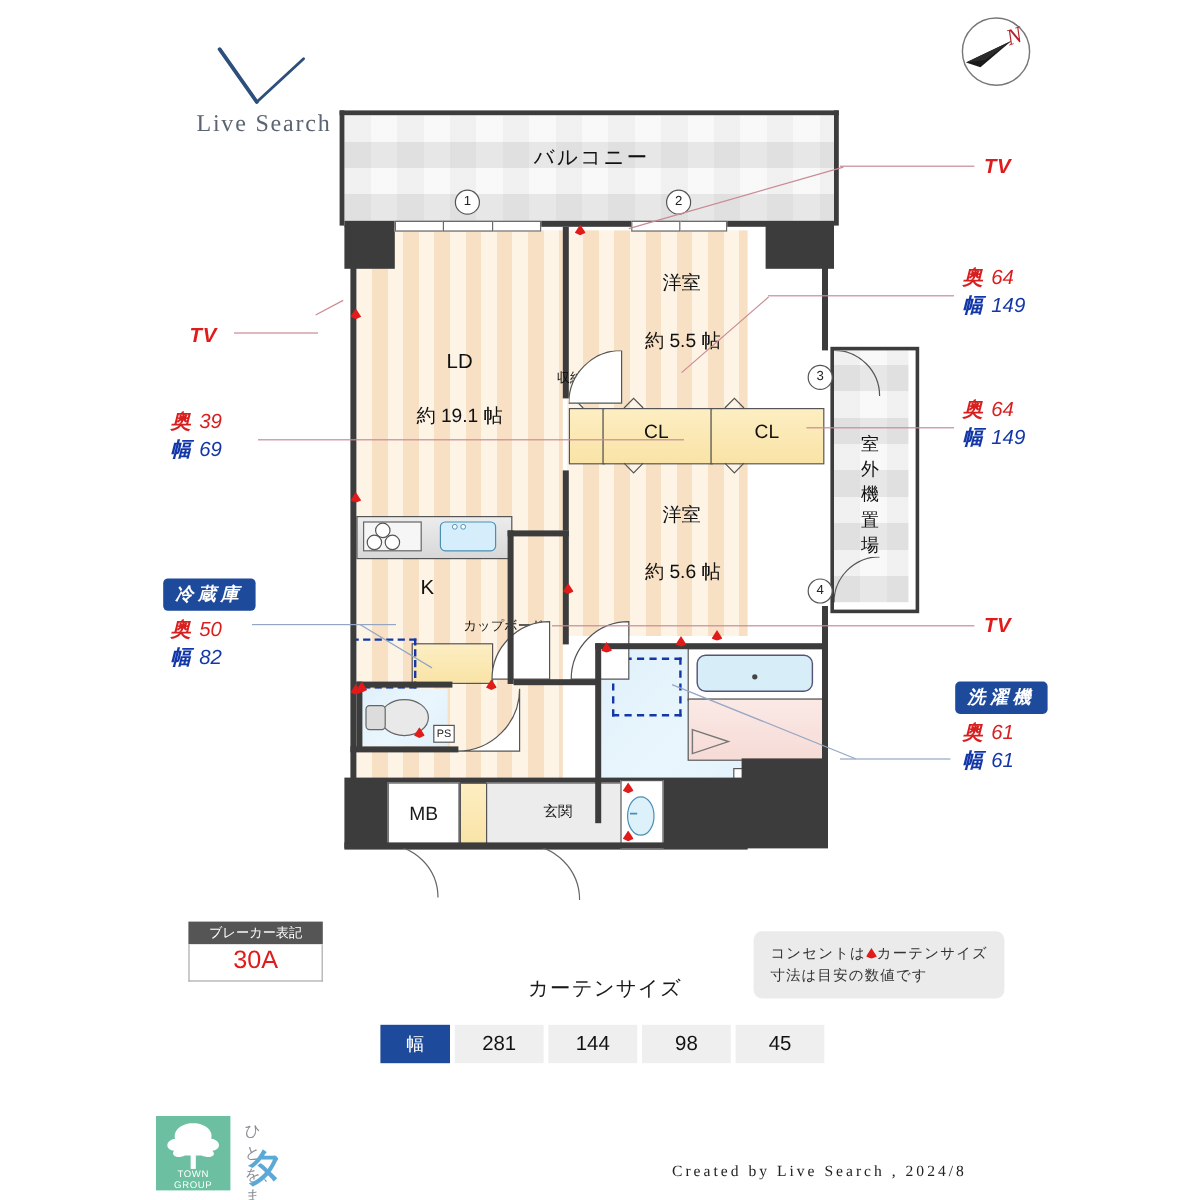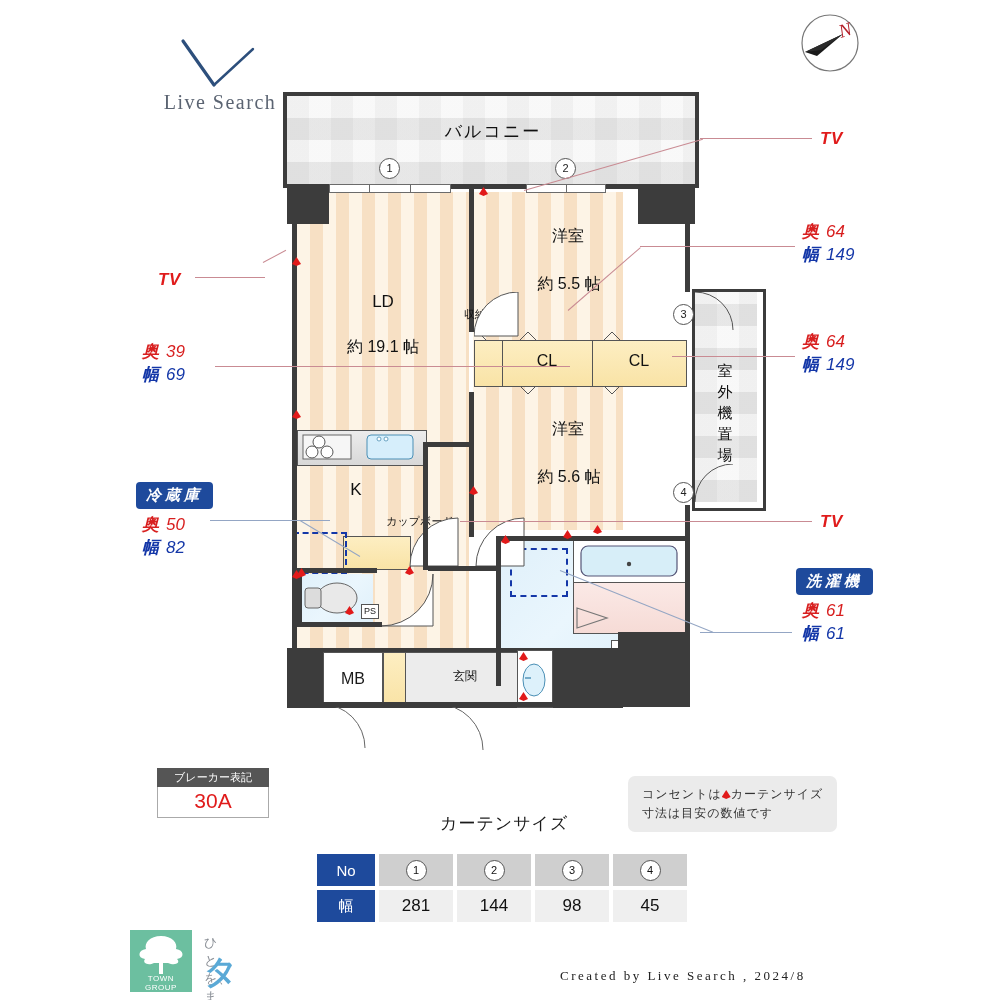--- a/index.html
+++ b/index.html
@@ -338,27 +338,20 @@
 <div class="abs" id="notebox">
   <div>
     <span>コンセントは</span><span class="tri"></span><span>カーテンサイズ</span>
   </div>
   <div>寸法は目安の数値です</div>
 </div>
 
 <div class="abs" id="curtain-title">カーテンサイズ</div>
 <table class="abs" id="ctable">
   <tbody>
-      <tr>
-    <td class="hd">No</td>
-    <td class="numhd"><span class="circ">1</span></td>
-    <td class="numhd"><span class="circ">2</span></td>
-    <td class="numhd"><span class="circ">3</span></td>
-    <td class="numhd"><span class="circ">4</span></td>
-  </tr>
   <tr>
     <td class="hd">幅</td>
     <td>281</td>
     <td>144</td>
     <td>98</td>
     <td>45</td>
   </tr>
 </tbody>
   </table>
 

